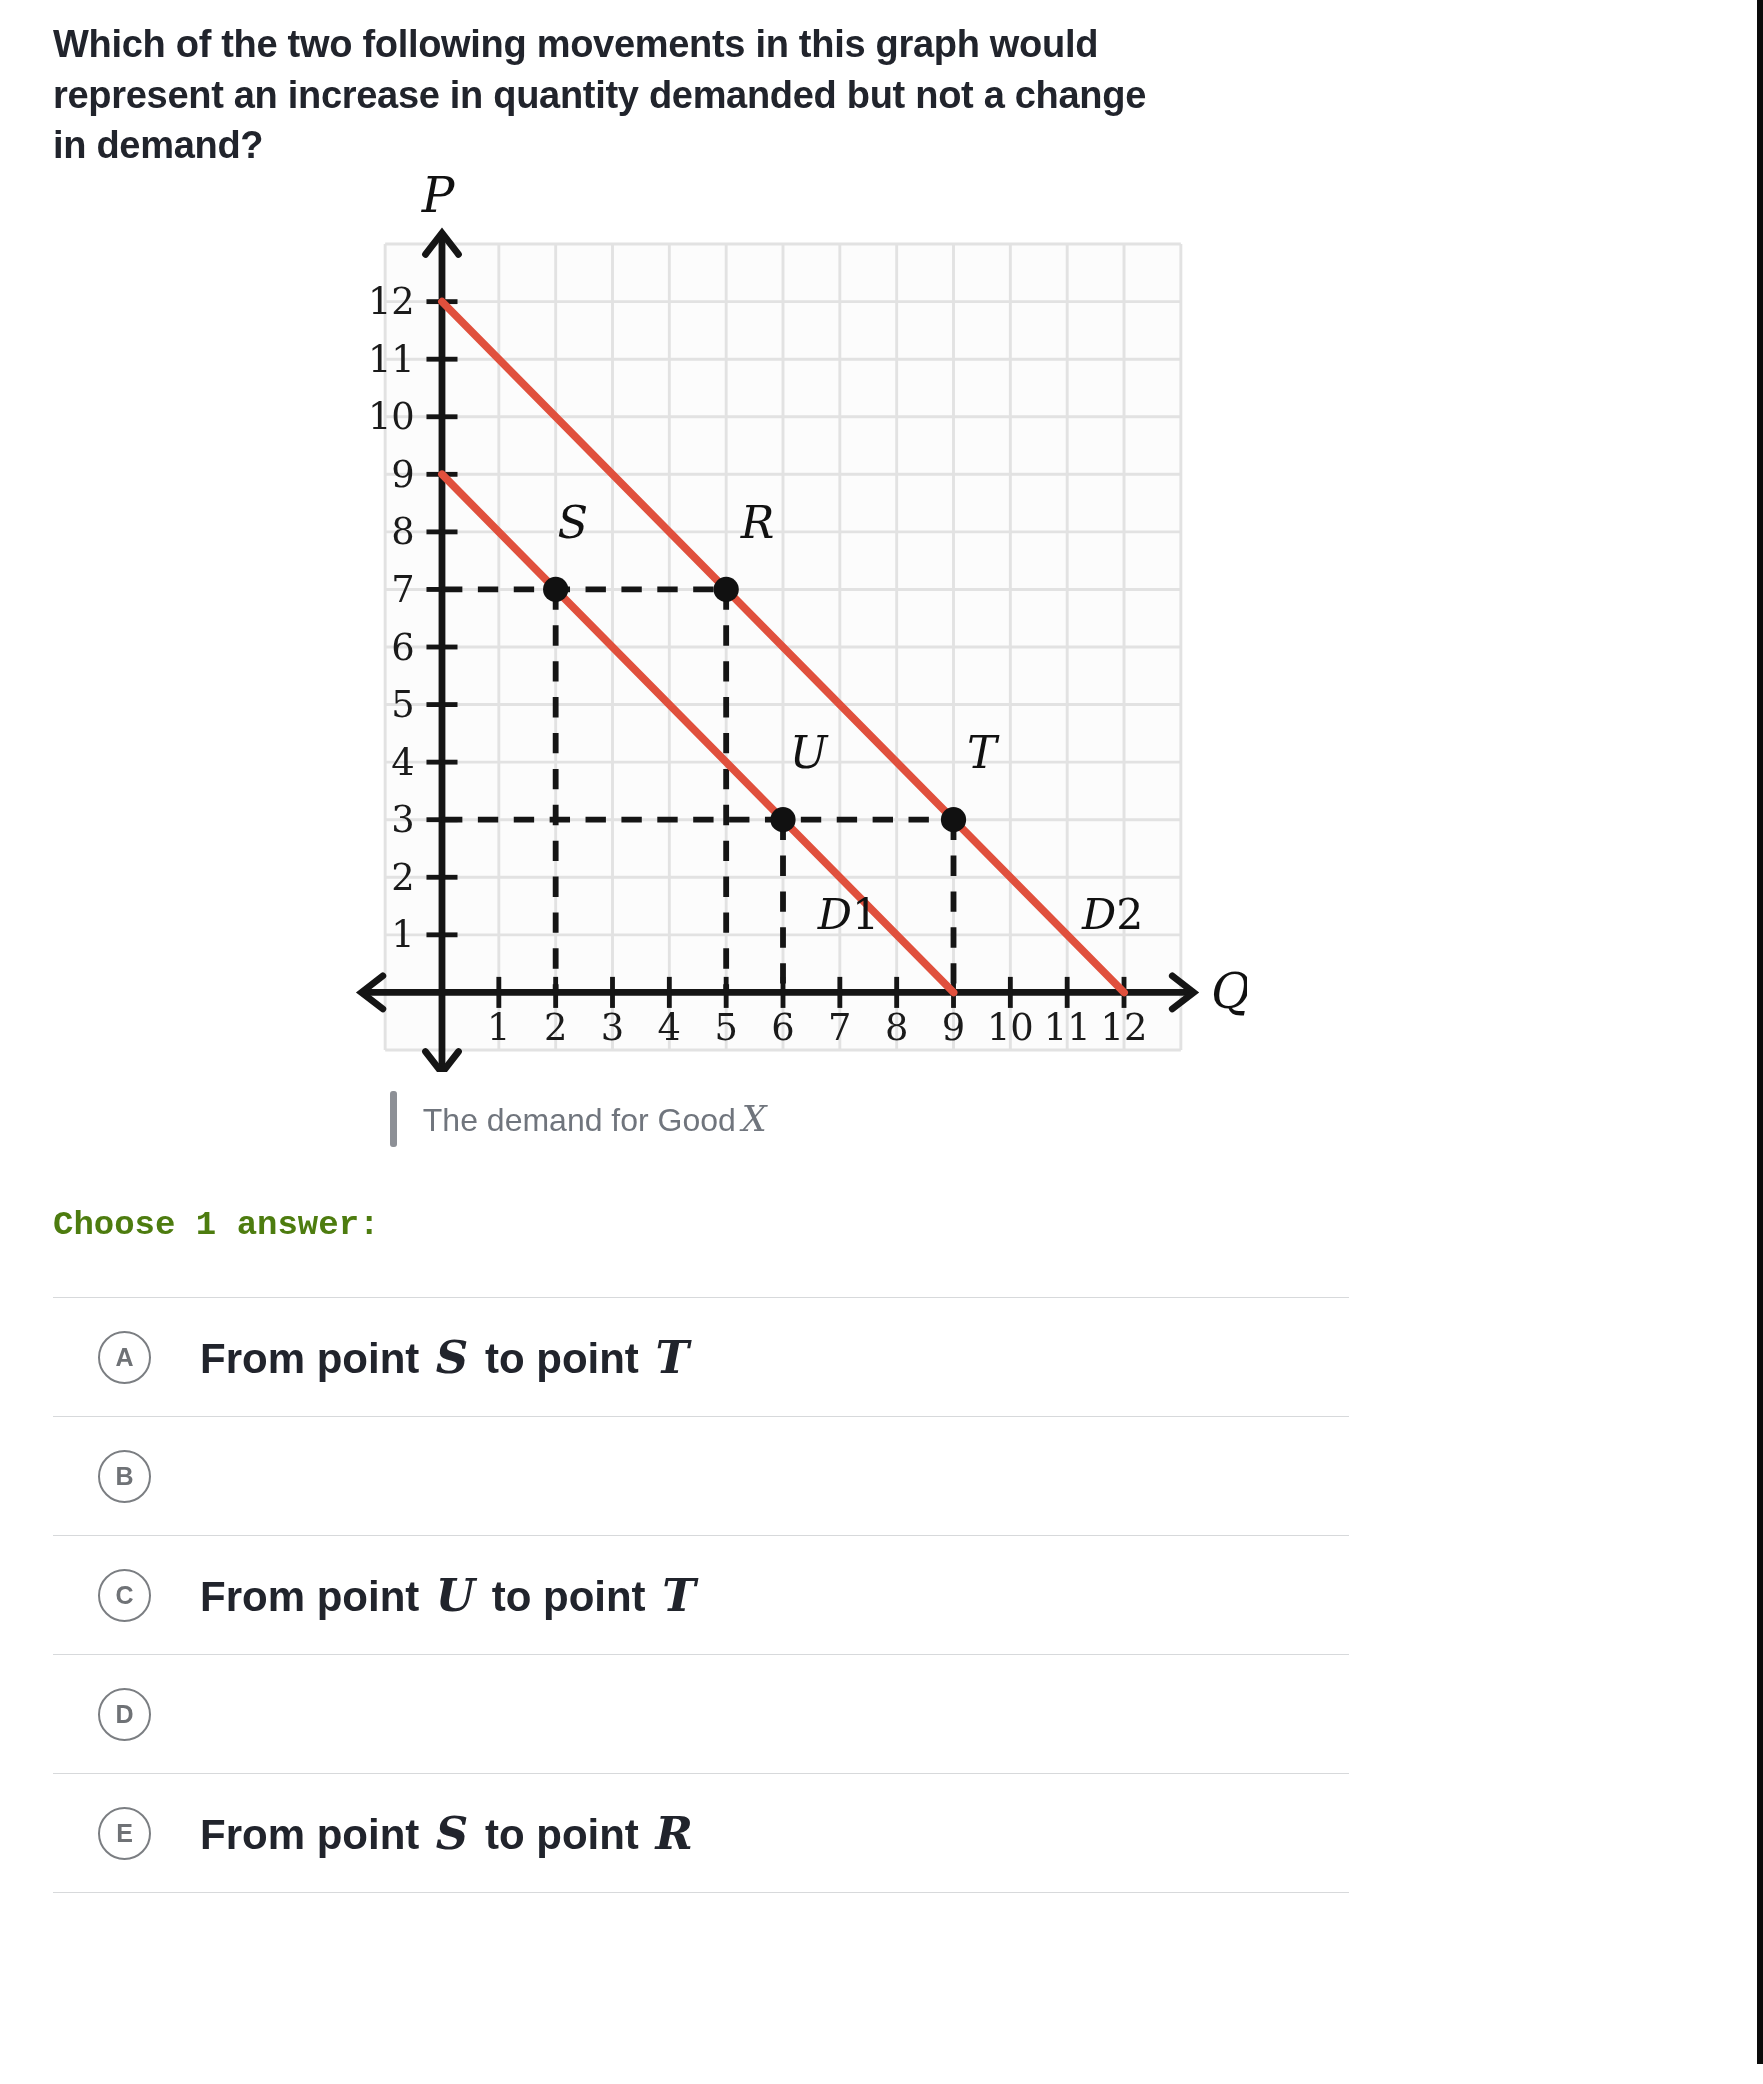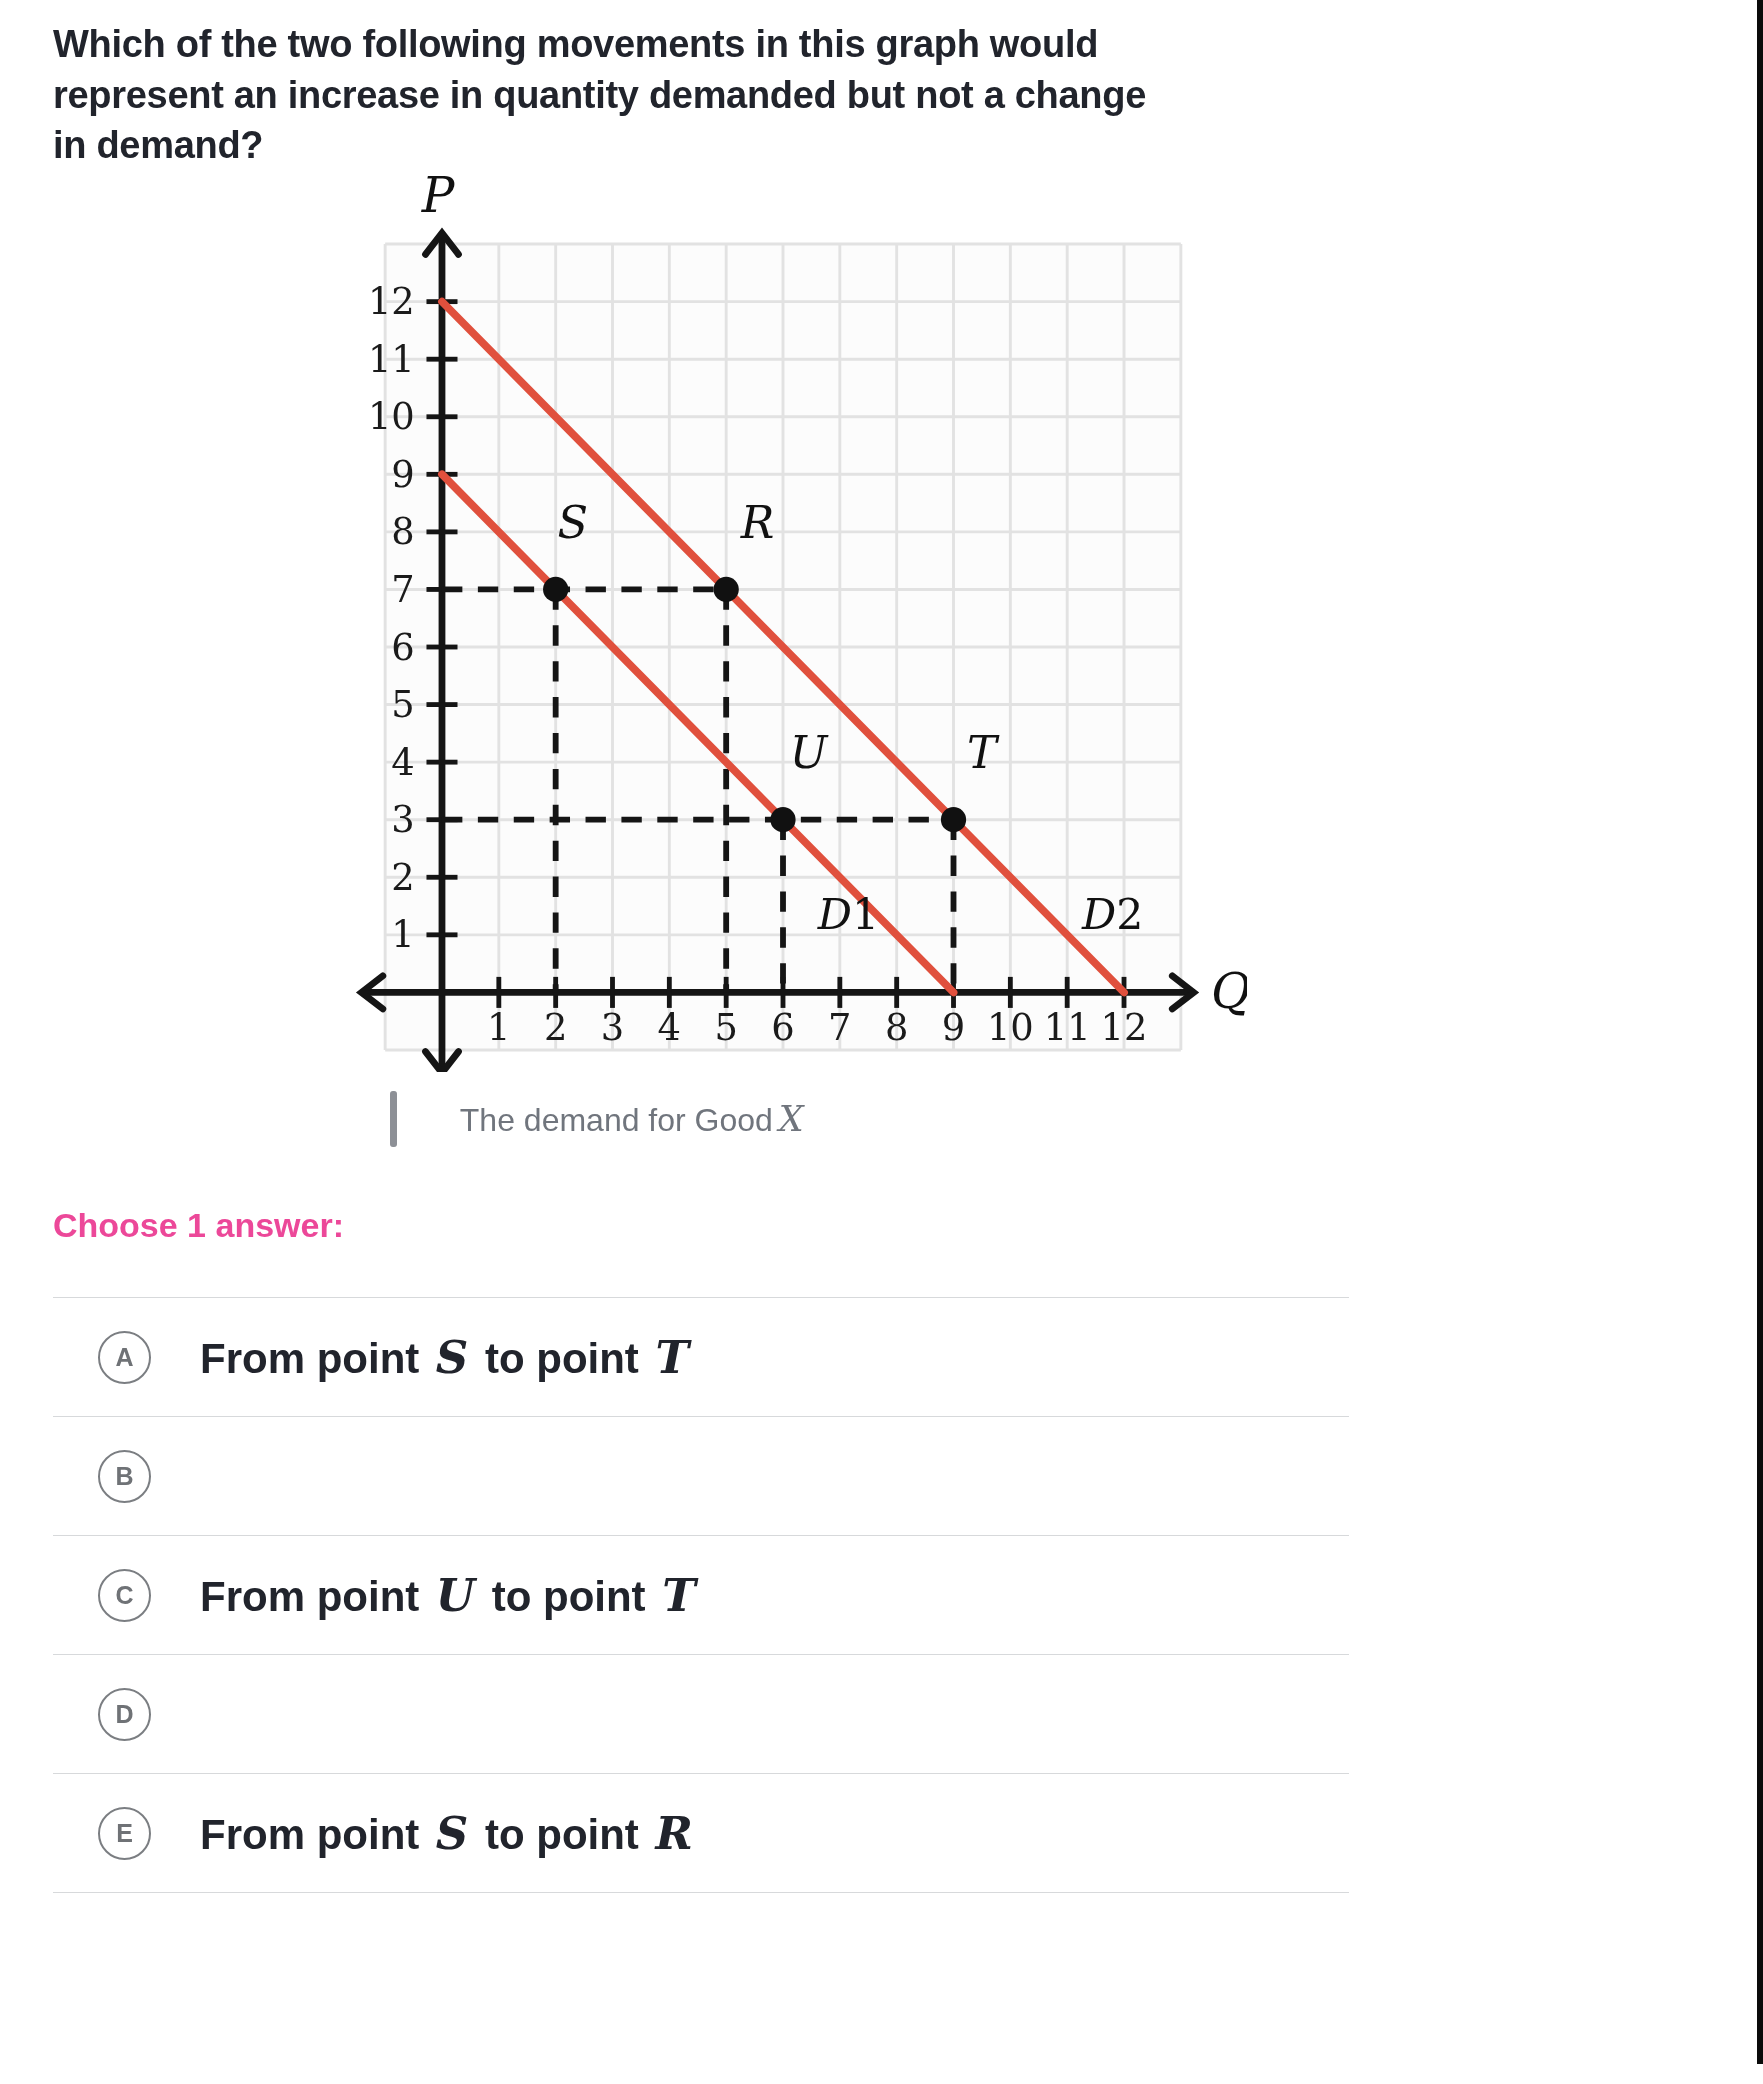--- a/index.html
+++ b/index.html
@@ -11,26 +11,26 @@
     font-size:38px;font-weight:bold;color:#21242c;line-height:1.32;
     letter-spacing:-0.3px;
   }
 
   #graph-svg{position:absolute;left:345px;top:165px;}
 
   .caption{
     position:absolute;left:390px;top:1091px;display:flex;align-items:center;
   }
   .caption-bar{width:6.8px;height:56px;background:#8d9096;border-radius:2.9px;margin-right:26px;}
-  .caption-text{font-size:32px;color:#70757d;margin-left:37px;}
+  .caption-text{font-size:32px;color:#70757d;}
   .caption-text .mathx{font-family:"DejaVu Serif", serif;font-style:italic;font-size:35px;color:#70757d;margin-left:5.8px;}
 
   .choose-label{
     position:absolute;left:53px;top:1206px;
-    font-size:34px;font-weight:bold;color:#ec4899;
+    font-size:34px;font-weight:bold;color:#4d7c0f;font-family:Liberation Mono, monospace;
   }
 
   #choices{position:absolute;left:53px;top:1297px;width:1296px;}
   .choice-row{
     display:flex;align-items:center;height:118px;border-top:1.9px solid #d7d9db;
     cursor:pointer;background:#ffffff;
   }
   .choice-row:last-child{border-bottom:1.9px solid #d7d9db;}
   .choice-circle{
     width:49px;height:49px;border:2.9px solid #7b7e82;border-radius:50%;

